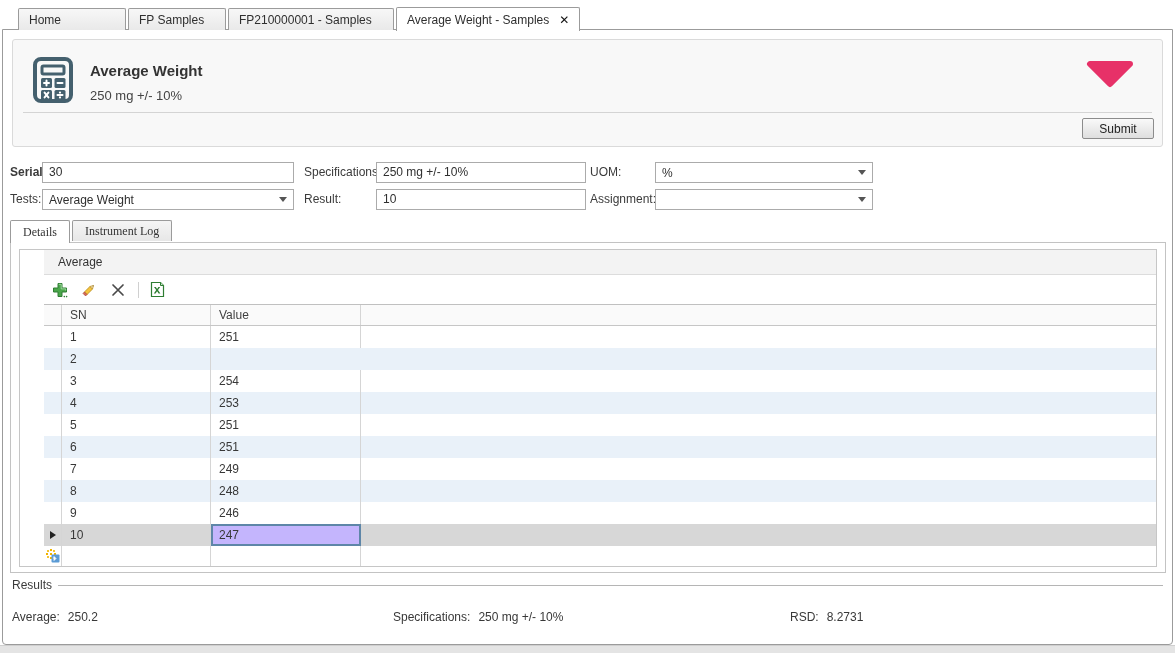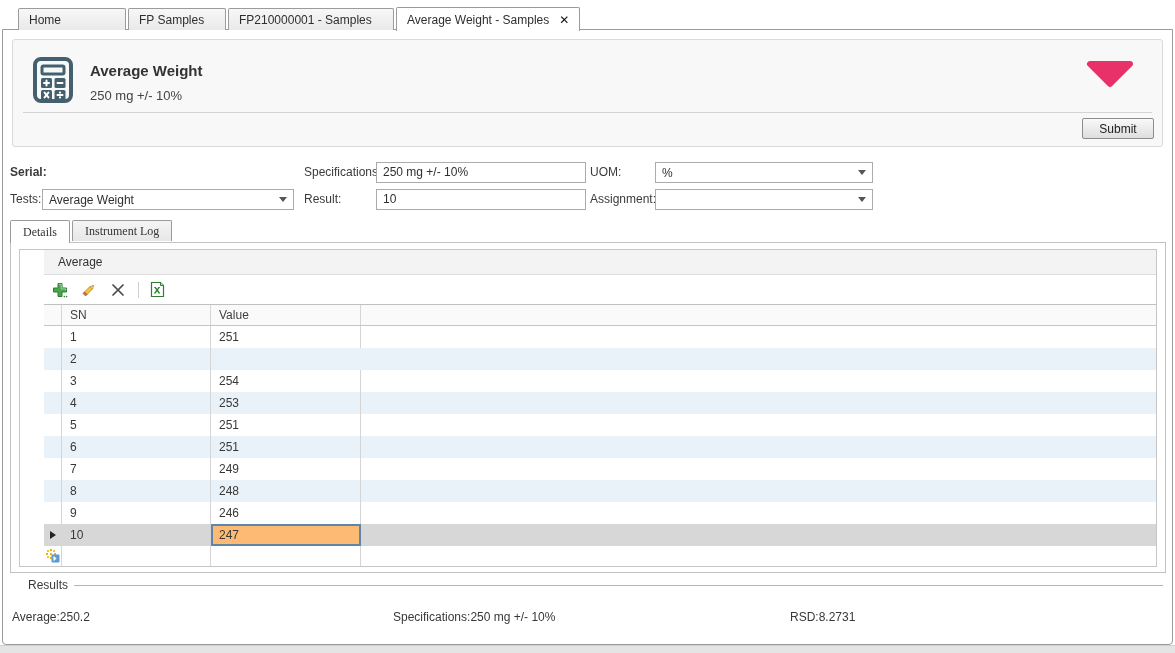--- a/index.html
+++ b/index.html
@@ -67,32 +67,32 @@
   
   .grid { border-top:1px solid #c0c0c0; }
   .g-row { display:flex; height:22px; }
   .g-head { height:21px; background:#fafafa; border-bottom:1px solid #c6c6c6; color:#3f3f3f; }
   .g-ind { width:18px; border-right:1px solid #d5d5d5; flex:0 0 18px; display:flex; align-items:center; justify-content:center; }
   .g-sn { width:149px; flex:0 0 149px; border-right:1px solid #d5d5d5; padding:0 0 0 8px; display:flex; align-items:center; }
   .g-val { width:150px; flex:0 0 150px; border-right:1px solid #d5d5d5; padding:0 0 0 8px; display:flex; align-items:center; }
   .g-fill { flex:1; }
   .g-row.alt { background:#e9f1f9; }
   .g-row.selected { background:#d7d7d7; }
-  .g-row.selected .g-val.focused { border:2px solid #5e86a8; background:#fdba74; padding-left:6px; }
+  .g-row.selected .g-val.focused { border:2px solid #5e86a8; background:#c4b5fd; padding-left:6px; }
   .row-arrow { width:0; height:0; border-top:4px solid transparent; border-bottom:4px solid transparent;
     border-left:6px solid #222; }
   .g-newrow { height:21px; border-bottom:1px solid #c6c6c6; }
   .g-newrow .g-ind { justify-content:flex-start; padding-left:2px; }
 
   
   .results { position:absolute; left:7px; top:548px; width:1156px; height:52px; }
-  .res-cap { position:absolute; left:18px; top:0; color:#3b3b3b; background:#fff; padding-right:6px; z-index:1; }
+  .res-cap { position:absolute; left:2px; top:0; color:#3b3b3b; background:#fff; padding-right:6px; z-index:1; }
   .res-line { position:absolute; left:48px; right:3px; top:7px; height:1px; background:#b5b5b5; }
   .res-pair { position:absolute; top:32px; white-space:nowrap; }
-  .res-pair .v { margin-left:0; }
+  .res-pair .v { margin-left:8px; }
   .rp1 { left:2px; } .rp2 { left:383px; } .rp3 { left:780px; }
 </style>
 </head>
 <body>
 
 <div class="window">
 
   <div class="tabbar">
     <div class="tab">
         <span>Home</span>
@@ -140,20 +140,21 @@
         <svg width="48" height="28" viewBox="0 0 48 28">
           <polygon points="4,4 44,4 24,24" fill="#e73168" stroke="#e73168" stroke-width="6" stroke-linejoin="round"></polygon>
         </svg>
       </div>
       <div class="hp-divider"></div>
       <button class="submit-btn">Submit</button>
     </div>
 
     <div class="form">
       <span class="f-label f-bold r1" style="left:0">Serial:</span>
+      <div class="f-input r1 c1f"><span style="line-height:19px">30</span></div>
 
       <span class="f-label r1 c2l">Specifications:</span>
       <div class="f-input r1 c2f"><span style="line-height:19px">250 mg +/- 10%</span></div>
 
       <span class="f-label r1 c3l">UOM:</span>
       <div class="f-select r1 c3f">
         <span>%</span>
         <span class="arrow-down"></span>
       </div>
 

